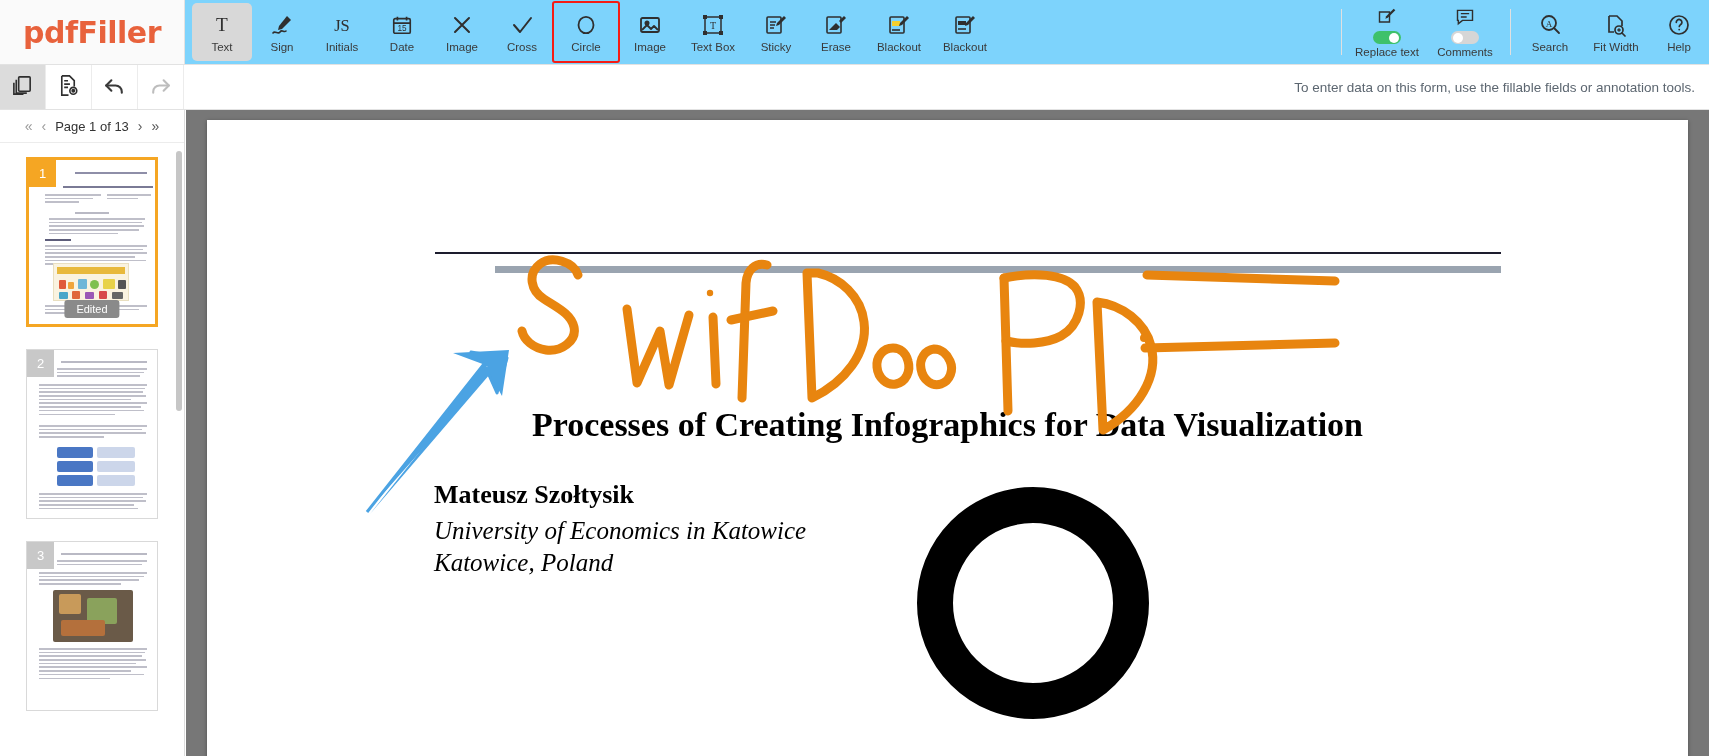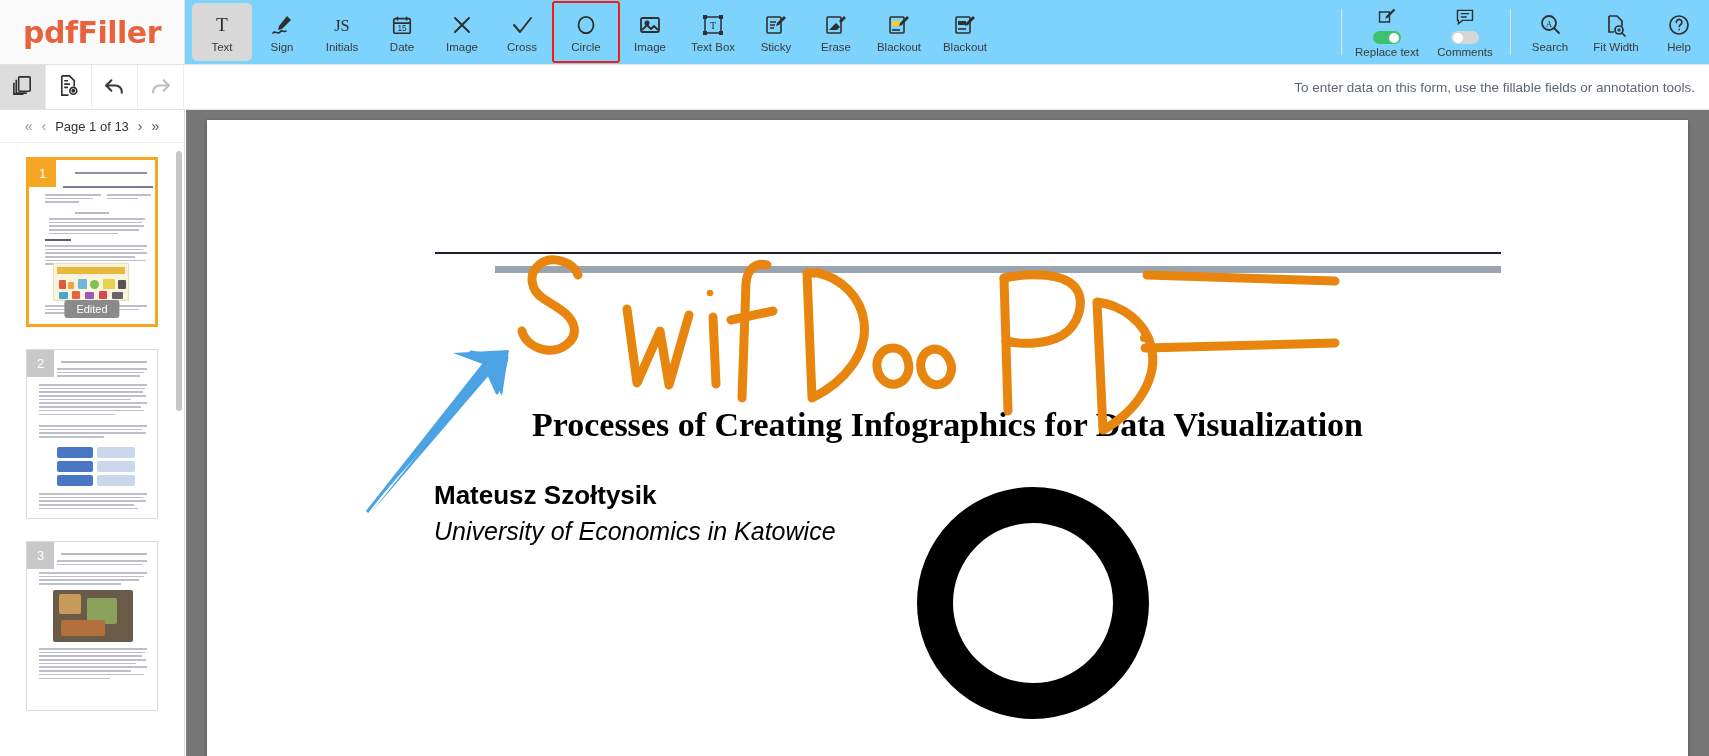--- a/index.html
+++ b/index.html
@@ -230,26 +230,26 @@
   .doc-title {
     position: absolute; top: 286px; left: 0; width: 100%;
     text-align: center;
     font-family: "Liberation Serif", serif;
     font-weight: bold; font-size: 34px;
     color: #000;
     white-space: nowrap;
   }
   .author {
     position: absolute; top: 360px; left: 227px;
-    font-family: Liberation Sans, sans-serif;
+    font-family: Liberation Serif, serif;
     font-weight: bold; font-size: 26px; color: #000;
   }
   .affil {
     position: absolute; top: 395px; left: 227px;
-    font-family: Liberation Sans, sans-serif;
+    font-family: Liberation Serif, serif;
     font-style: italic; font-size: 25px; color: #000;
     line-height: 1.28;
   }
   .email {
     position: absolute; top: 362px; left: 940px;
     font-family: "Liberation Serif", serif;
     font-style: italic; font-size: 23px; color: #000;
     white-space: nowrap;
   }
 
@@ -673,20 +673,21 @@
   <div class="page">
 
     <div class="hr-thin"></div>
     <div class="hr-thick"></div>
 
     <div class="doc-title">Processes of Creating Infographics for Data Visualization</div>
 
     <div class="author">Mateusz Szołtysik</div>
     <div class="affil">
       <div>University of Economics in Katowice</div>
+      <div>Katowice, Poland</div>
     </div>
 
     <svg class="annot" viewBox="0 0 1481 700">
 
       <g stroke="#e8850f" stroke-width="9" fill="none" stroke-linecap="round" stroke-linejoin="round">
 
         <path d="M371 155c-4-13-26-20-38-11-13 10-9 27 4 35 14 9 27 15 30 28 3 14-13 25-28 23-13-2-22-10-24-19"></path>
 
         <path d="M420 189l10 74 23-52 9 54 20-70"></path>
 

